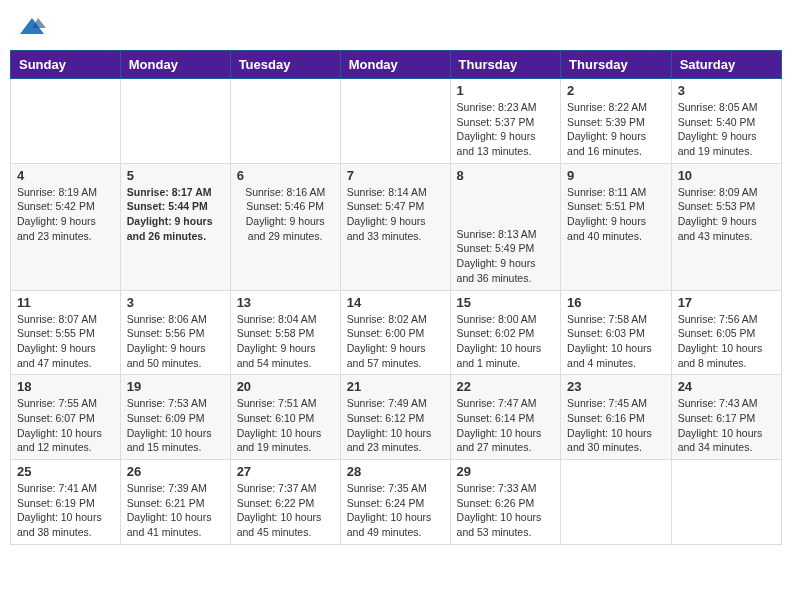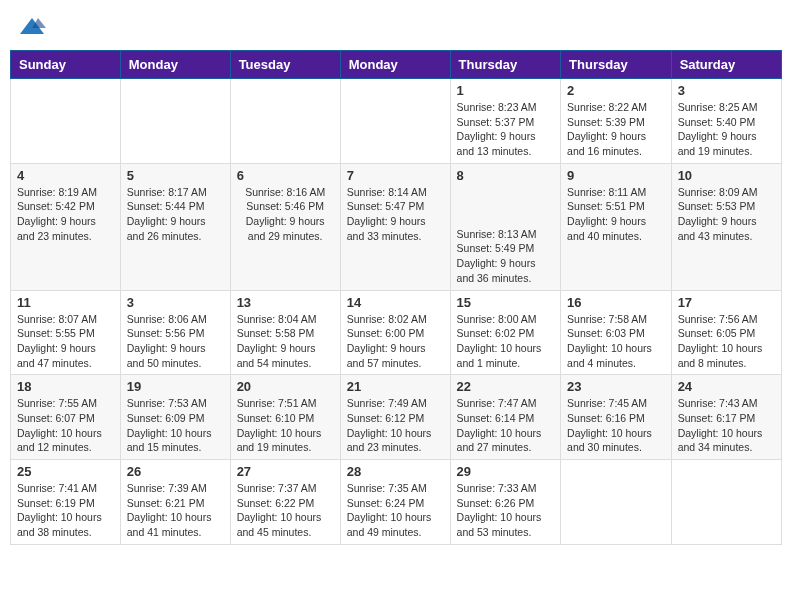--- a/index.html
+++ b/index.html
@@ -143,37 +143,37 @@
         </td>
         <td>
           <span class="day-number">2</span>
           <div class="day-info" style="white-space: pre-line;">Sunrise: 8:22 AM
 Sunset: 5:39 PM
 Daylight: 9 hours
 and 16 minutes.</div>
         </td>
         <td>
           <span class="day-number">3</span>
-          <div class="day-info" style="white-space: pre-line;">Sunrise: 8:25 AM
+          <div class="day-info" style="white-space: pre-line;">Sunrise: 8:05 AM
 Sunset: 5:40 PM
 Daylight: 9 hours
 and 19 minutes.</div>
         </td>
       </tr>
       <tr>
         <td>
           <span class="day-number">4</span>
           <div class="day-info" style="white-space: pre-line;">Sunrise: 8:19 AM
 Sunset: 5:42 PM
 Daylight: 9 hours
 and 23 minutes.</div>
         </td>
         <td>
           <span class="day-number">5</span>
-          <div class="day-info" style="white-space: pre-line;">Sunrise: 8:17 AM
+          <div class="day-info" style="white-space: pre-line; font-weight: bold;">Sunrise: 8:17 AM
 Sunset: 5:44 PM
 Daylight: 9 hours
 and 26 minutes.</div>
         </td>
         <td>
           <span class="day-number">6</span>
           <div class="day-info" style="white-space: pre-line; text-align: center;">Sunrise: 8:16 AM
 Sunset: 5:46 PM
 Daylight: 9 hours
 and 29 minutes.</div>

